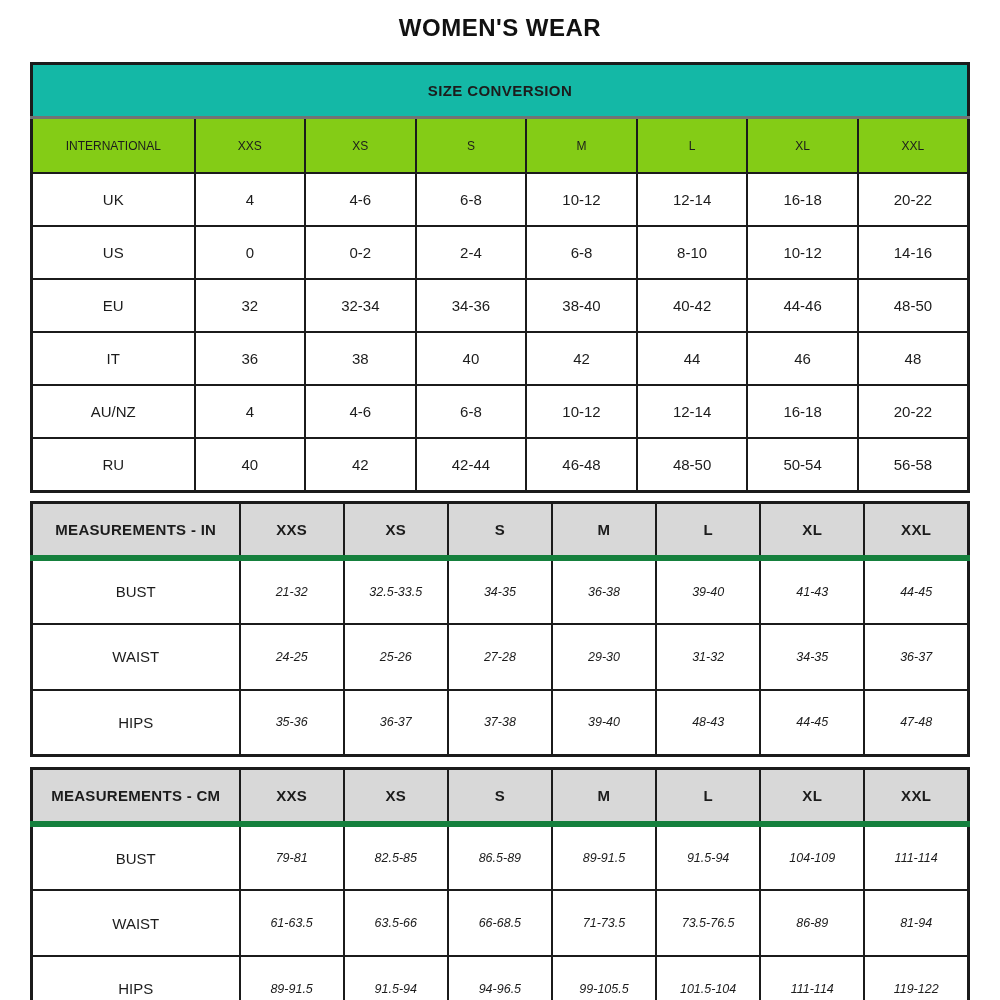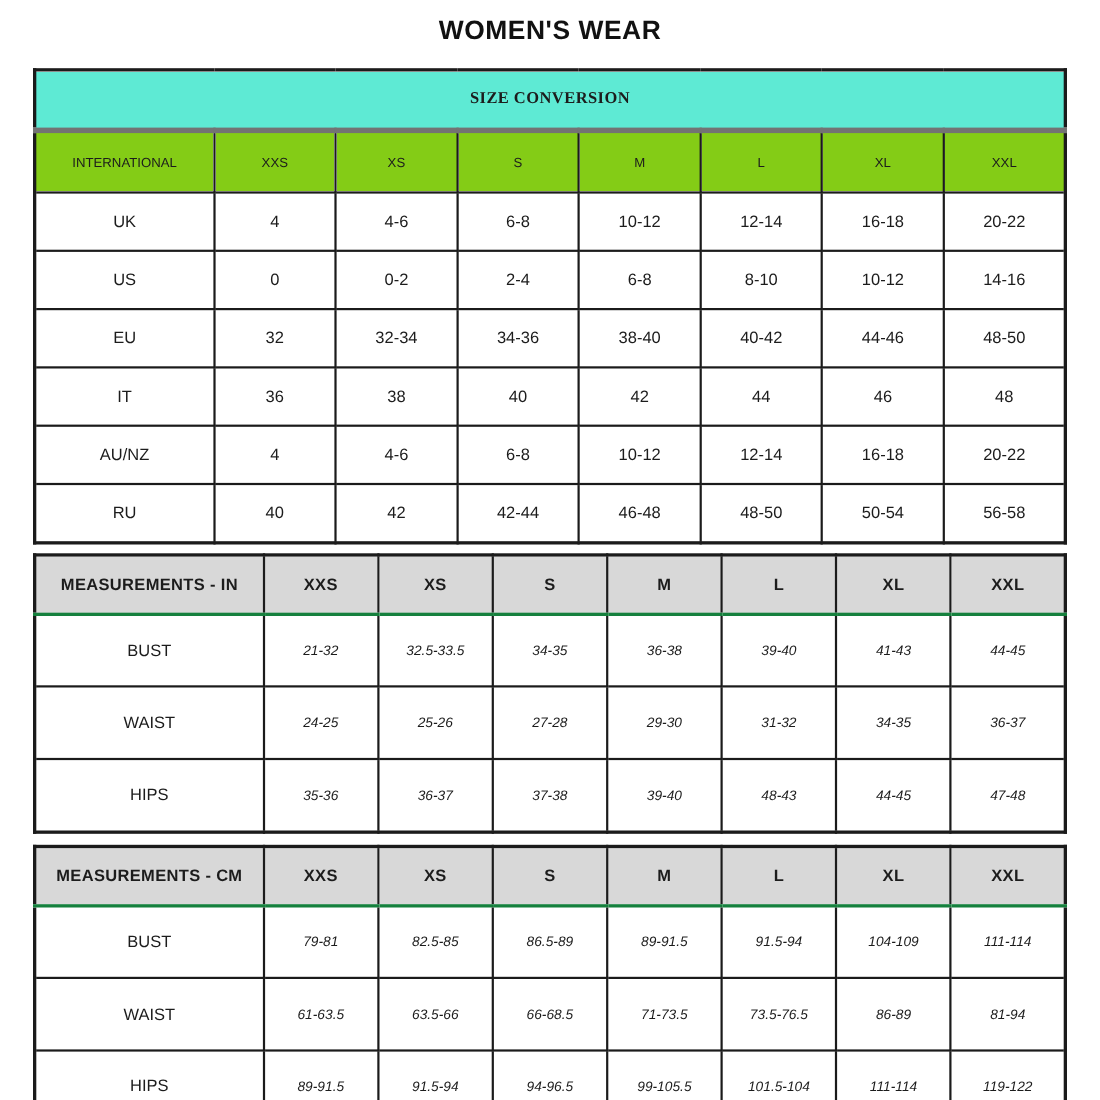--- a/index.html
+++ b/index.html
@@ -33,27 +33,26 @@
   td, th {
     border: 2px solid #1b1b1b;
     text-align: center;
     vertical-align: middle;
     padding: 0 2px;
     overflow: hidden;
     font-weight: normal;
   }
   
   th.banner {
-    background: #5eead4;
+    background: #14b8a6;
     font-weight: bold;
     font-size: 15px;
     letter-spacing: 0.4px;
     height: 51px;
-    border-bottom: 5px solid #737373;
-    font-family: Liberation Serif, serif;
+    border-bottom: 3px solid #737373;
   }
   
   table.t-conversion tr.cols th {
     background: #84cc16;
     font-weight: normal;
     font-size: 12px;
     height: 53px;
   }
   table.t-conversion tr.datarow {
     height: 53px;
@@ -62,21 +61,21 @@
   table.t-conversion tr.datarow th {
     font-size: 15px;
   }
   
   table.t-measure tr.cols th {
     background: #d8d8d8;
     font-weight: bold;
     font-size: 15px;
     letter-spacing: 0.3px;
     height: 51px;
-    border-bottom: 3px solid #15803d;
+    border-bottom: 6px solid #15803d;
   }
   table.t-measure tr.datarow {
     height: 66px;
   }
   table.t-measure tr.datarow th {
     font-size: 15px;
   }
   table.t-measure tr.datarow td {
     font-size: 12.5px;
     font-style: italic;

